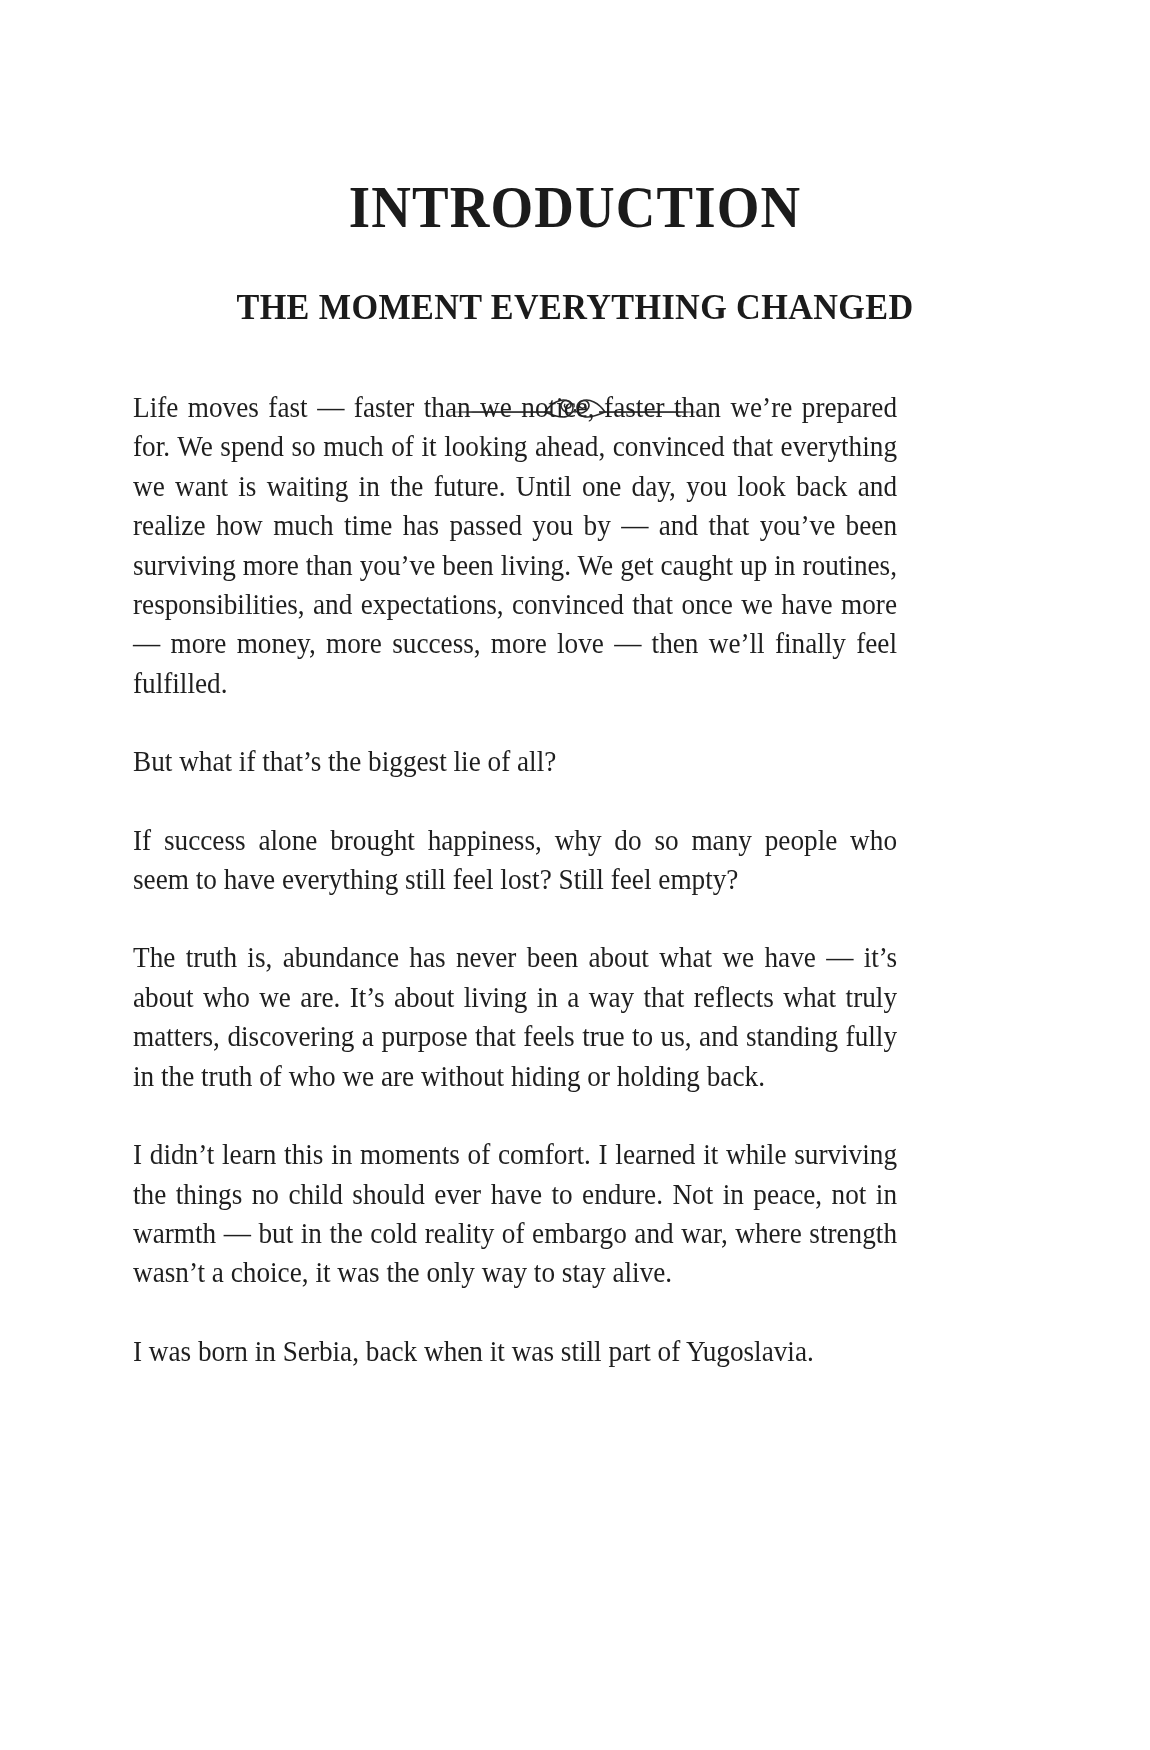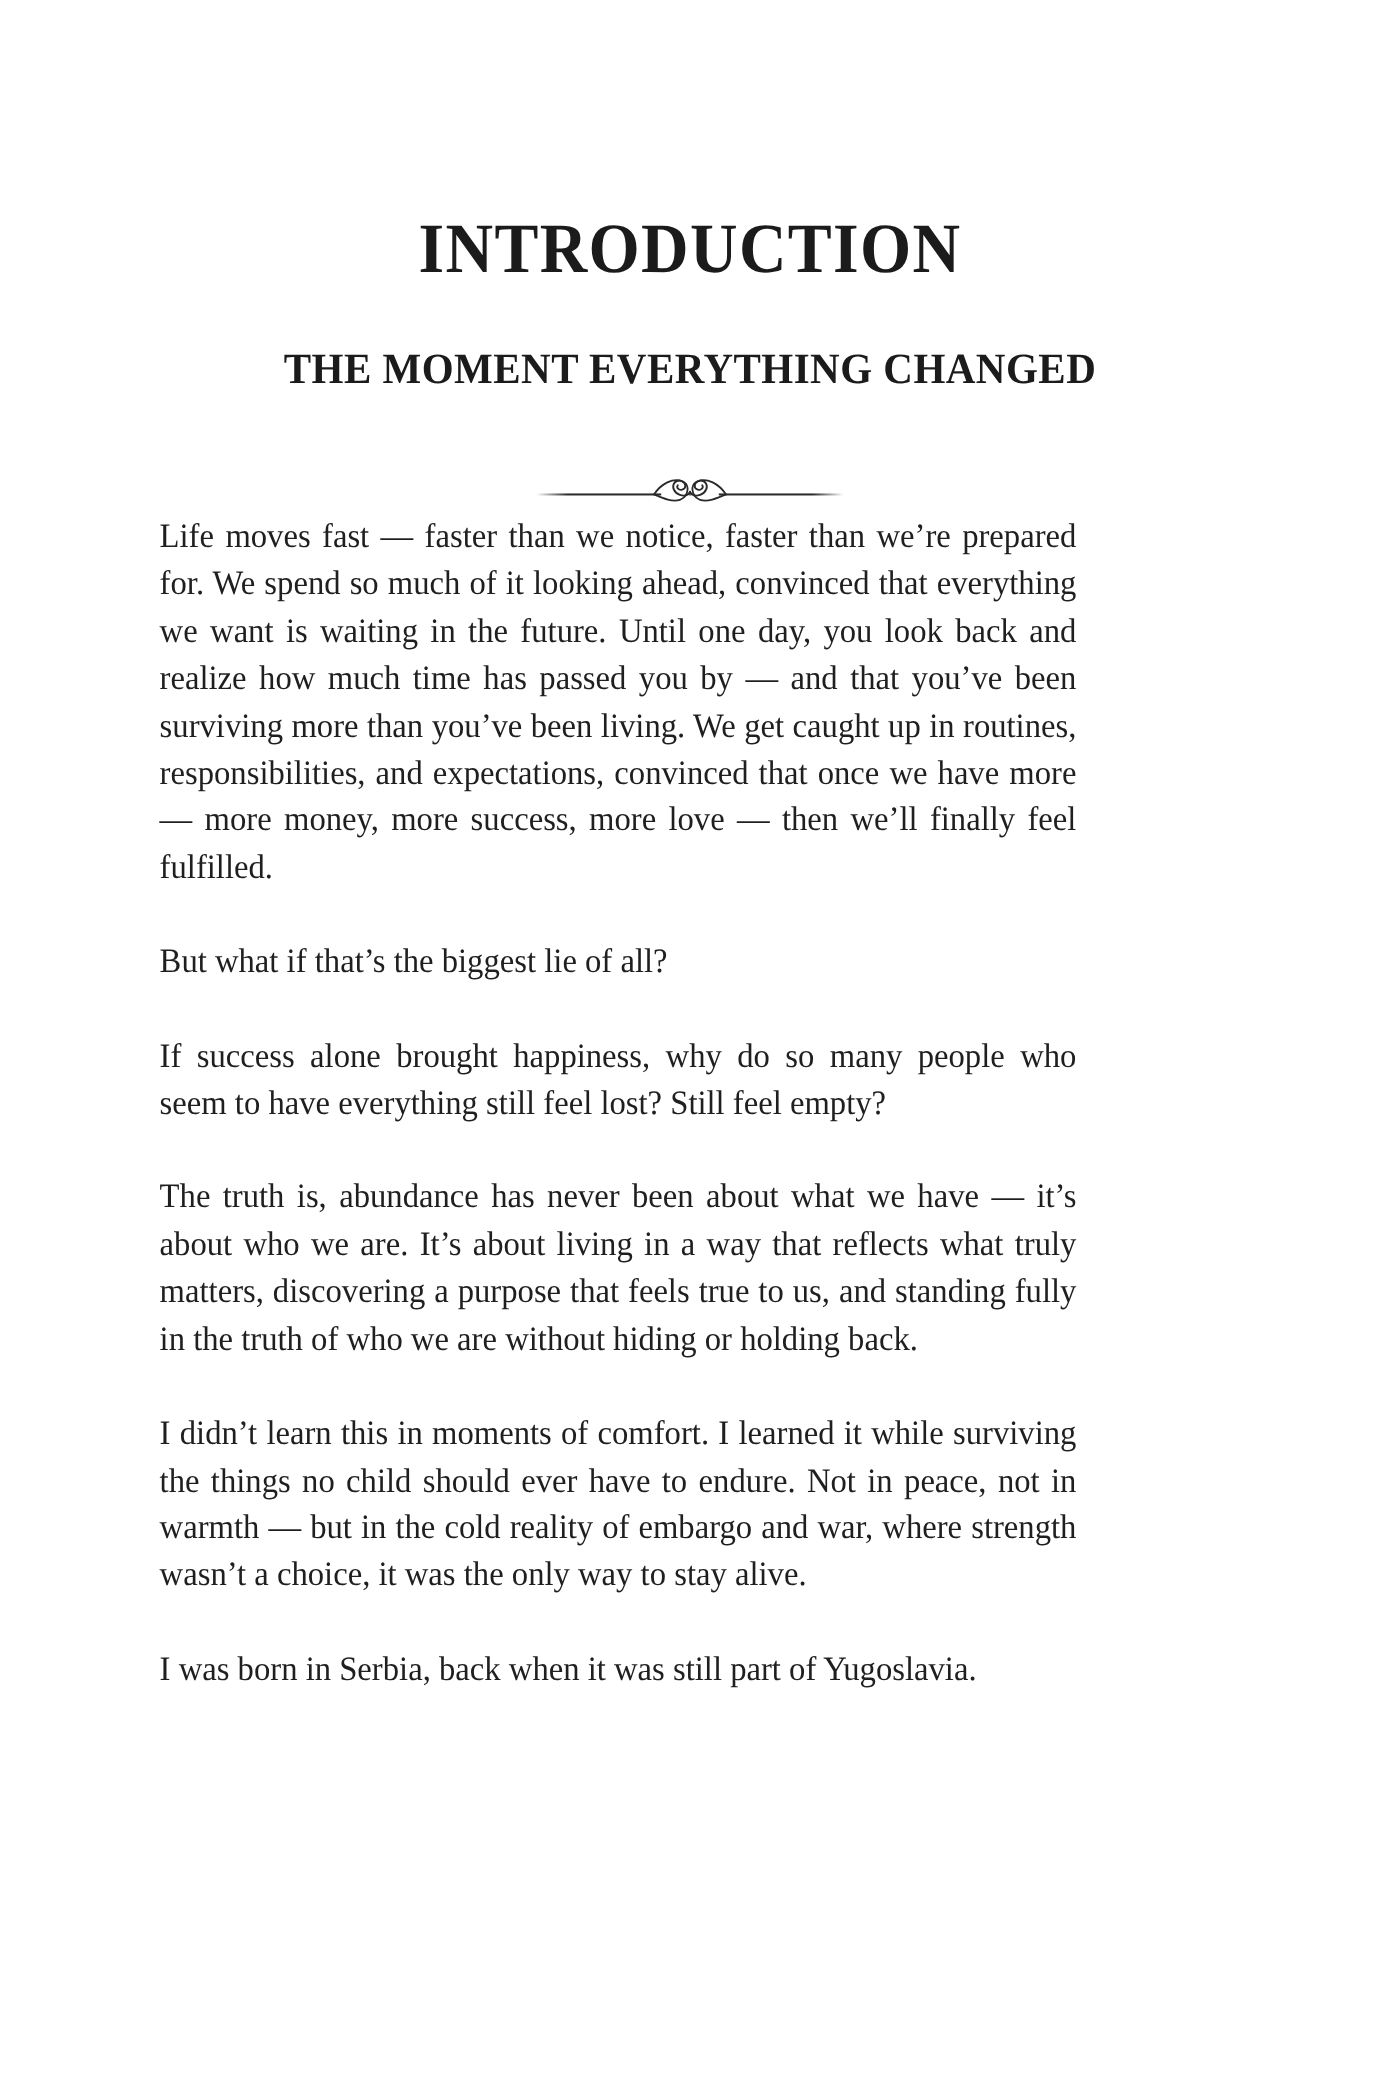--- a/index.html
+++ b/index.html
@@ -62,21 +62,21 @@
     height: 40px;
   }
   .ornament-svg {
     display: block;
   }
 
   
   .body-text {
     position: absolute;
     left: 133px;
-    top: 428px;
+    top: 388px;
     width: 764px;
   }
 
   .para {
     font-family: "Liberation Serif", "DejaVu Serif", serif;
     font-size: 28.5px;
     line-height: 39.4px;
     color: #1f1f1f;
     text-align: justify;
     text-justify: inter-word;

